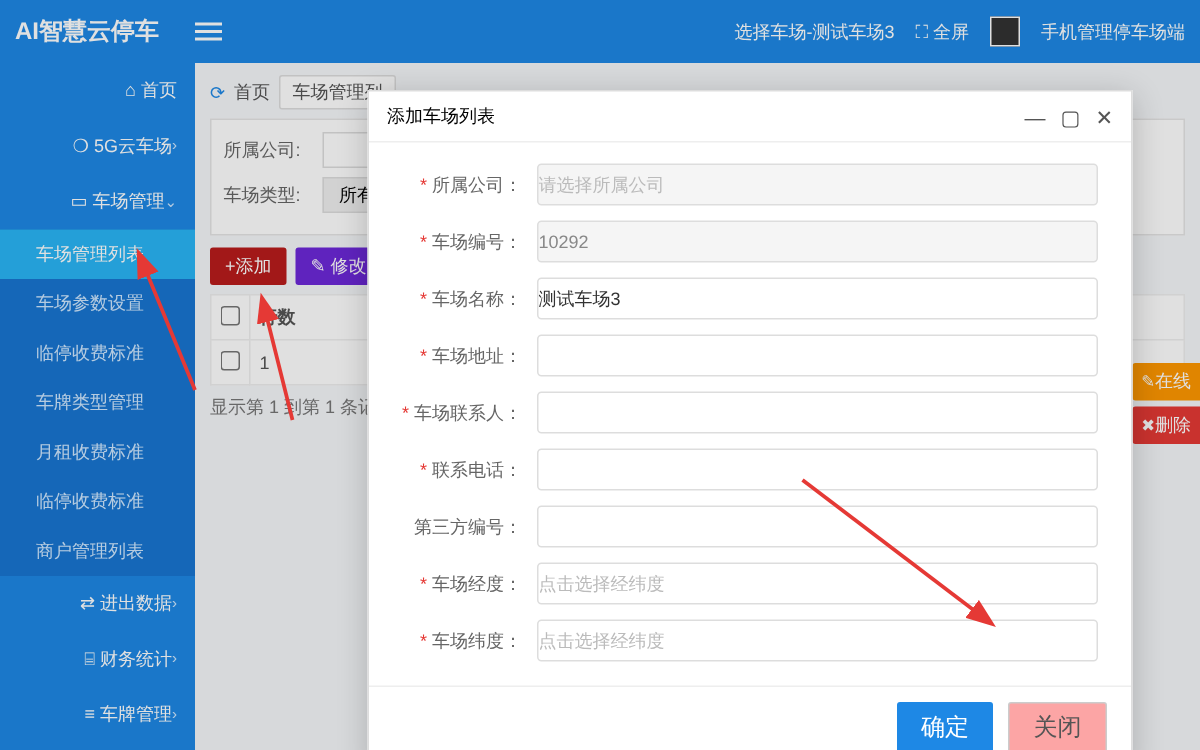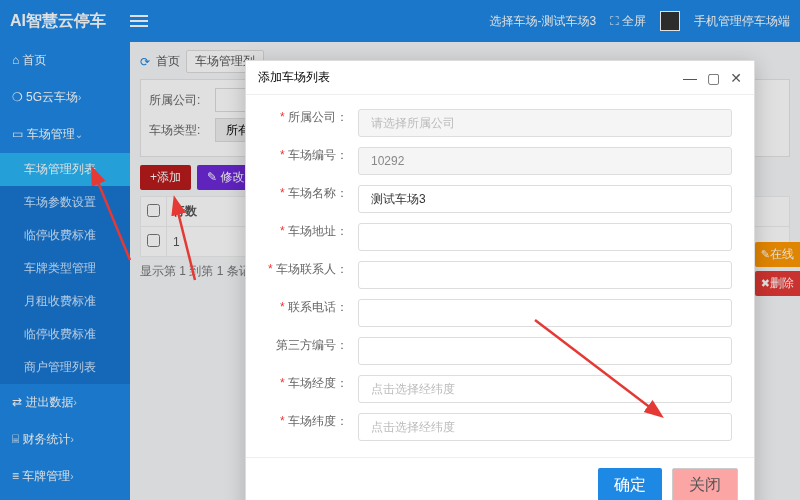--- a/index.html
+++ b/index.html
@@ -5,21 +5,21 @@
   *{box-sizing:border-box;margin:0;padding:0;font-family:"Microsoft YaHei",Arial,sans-serif;font-size:12px}
   body{width:800px;height:500px;overflow:hidden;background:#fff;position:relative}
   .topbar{height:42px;background:#1e88e5;color:#fff;display:flex;align-items:center;padding:0 10px}
   .brand{font-size:16px;font-weight:bold;width:120px}
   .hamb{width:18px;cursor:pointer}
   .hamb div{height:2px;background:#fff;margin:3px 0}
   .top-right{margin-left:auto;display:flex;align-items:center;gap:14px;font-size:12px}
   .qr{width:20px;height:20px;background:#333;display:inline-block;border:1px solid #fff}
   .shell{display:flex;height:458px}
   .side{width:130px;background:#1e88e5;color:#e3f2fd;overflow:hidden}
-  .side .m{padding:10px 12px;display:flex;align-items:center;justify-content:flex-start;font-size:12px;cursor:pointer}
+  .side .m{padding:10px 12px;display:flex;align-items:center;justify-content:flex-end;font-size:12px;cursor:pointer}
   .side .m.top{color:#fff}
   .side .sub{background:#1976d2}
   .side .sub .si{padding:8px 10px 8px 24px;font-size:12px;color:#cfe8ff;cursor:pointer}
   .side .sub .si.active{background:#29b6f6;color:#fff}
   .main{flex:1;background:#f5f7fa;position:relative;padding:8px 10px;overflow:hidden}
   .crumbs{display:flex;gap:6px;align-items:center;font-size:12px;color:#555;margin-bottom:6px}
   .crumb-tab{background:#fff;border:1px solid #ddd;padding:2px 8px;border-radius:2px}
   .filters{background:#fff;border:1px solid #e5e5e5;padding:8px;margin-bottom:8px}
   .filters .row{display:flex;align-items:center;gap:6px;margin-bottom:6px}
   .filters label{width:60px;color:#666}
@@ -33,24 +33,24 @@
   .badge-rt{position:absolute;right:0;top:200px}
   .badge-rt .bt{padding:4px 6px;color:#fff;font-size:11px;margin-bottom:4px;border-radius:2px 0 0 2px}
   .badge-rt .o{background:#ff9800}.badge-rt .r{background:#e53935}
   
   .mask{position:absolute;inset:0;background:rgba(0,0,0,.12)}
   .modal{position:absolute;left:245px;top:60px;width:510px;background:#fff;border:1px solid #ddd;box-shadow:0 4px 20px rgba(0,0,0,.2)}
   .mhdr{display:flex;align-items:center;padding:8px 12px;border-bottom:1px solid #eee}
   .mhdr .spacer{flex:1}
   .mhdr .ic{cursor:pointer;margin-left:10px;color:#555;font-size:14px}
   .mbody{padding:14px 22px 6px}
-  .fr{display:flex;align-items:flex-start;margin-bottom:10px}
+  .fr{display:flex;align-items:center;margin-bottom:10px}
   .fr .lab{width:90px;text-align:right;color:#666;padding-right:10px}
   .fr .req::before{content:"* ";color:#e53935}
-  .fr input{flex:1;height:28px;border:1px solid #ddd;border-radius:3px;padding:0 12px;color:#333}
+  .fr input{flex:1;height:28px;border:1px solid #ddd;border-radius:3px;padding:0 0;color:#333}
   .fr input.ro{background:#f5f5f5;color:#888}
   .fr input::placeholder{color:#bbb}
   .mftr{display:flex;justify-content:flex-end;gap:10px;padding:10px 16px;border-top:1px solid #eee}
   .mftr .pb{padding:6px 16px;border-radius:2px;cursor:pointer;font-size:16px}
   .mftr .ok{background:#1e88e5;color:#fff;border:none}
   .mftr .cancel{background:#fca5a5;border:1px solid #ccc;color:#555}
   .chev{font-size:10px;color:#cfe8ff}
   
   .arrows{position:absolute;inset:0;pointer-events:none}
 </style>

